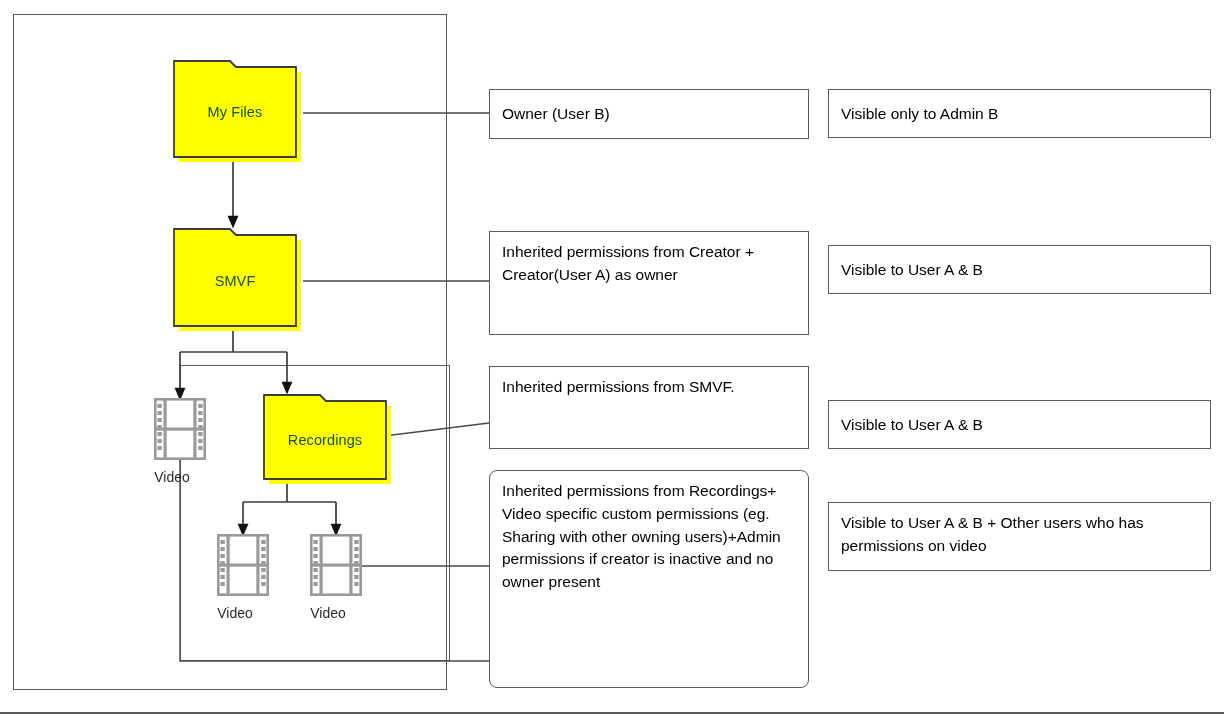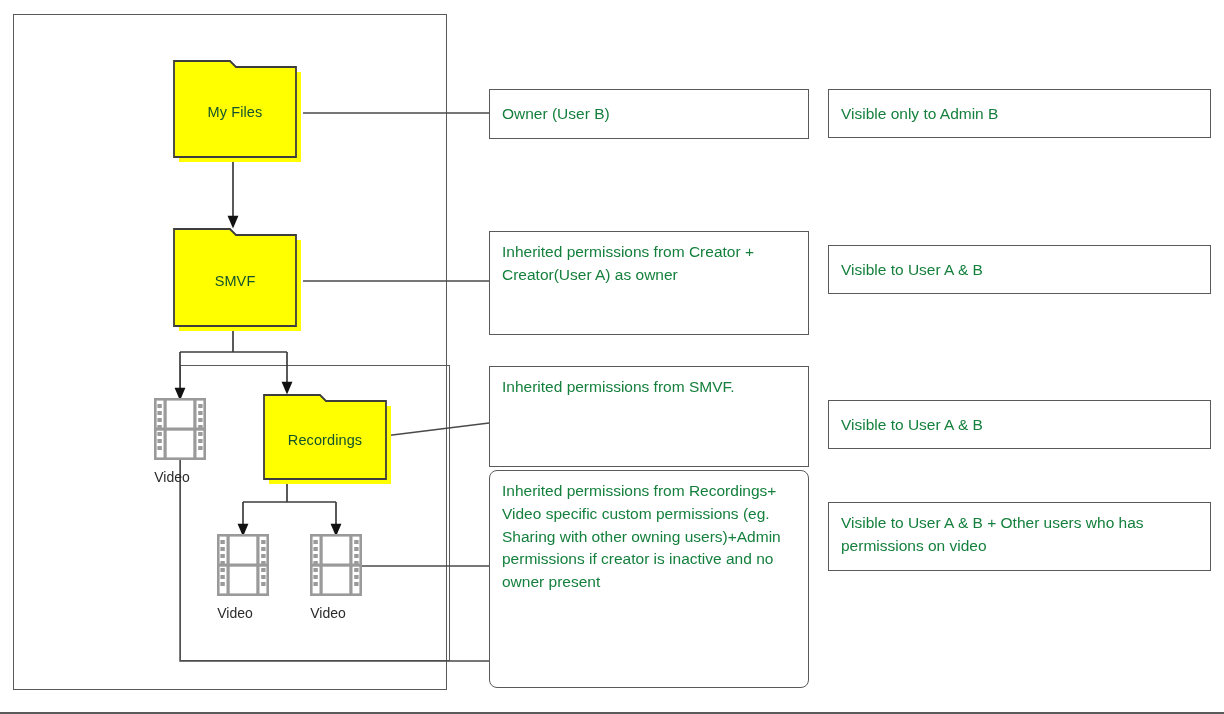--- a/index.html
+++ b/index.html
@@ -71,21 +71,21 @@
     color: #2b2b2b;
     margin-top: 5px;
     white-space: nowrap;
   }
   
   .note {
     position: absolute;
     box-sizing: border-box;
     border: 1.4px solid #5a5a5a;
     background: #ffffff;
-    color: #15803d;
+    color: #000000;
     font-size: 15.5px;
     line-height: 1.47;
     padding: 9px 11px 8px 12px;
     white-space: pre-line;
   }
   
   #wires {
     position: absolute;
     left: 0;
     top: 0;
@@ -254,21 +254,21 @@
         <rect x="44.2" y="48" width="4.4" height="4"></rect>
       </g>
     </svg>
     <div class="caption">Video</div>
   </div>
 
   <div class="note" style="left:489px; top:89px; width:320px; height:50px; display:flex; align-items:center;">Owner (User B)</div>
 
   <div class="note" style="left:489px; top:231px; width:320px; height:104px;">Inherited permissions from Creator + Creator(User A) as owner</div>
 
-  <div class="note" style="left:489px; top:366px; width:320px; height:101px;">Inherited permissions from SMVF.</div>
+  <div class="note" style="left:489px; top:366px; width:320px; height:83px;">Inherited permissions from SMVF.</div>
 
   <div class="note" style="left:489px; top:470px; width:320px; height:218px;border-radius:8px;">Inherited permissions from Recordings+ Video specific custom permissions (eg. Sharing with other owning users)+Admin permissions if creator is inactive and no owner present</div>
 
   <div class="note" style="left:828px; top:89px; width:383px; height:49px; display:flex; align-items:center;">Visible only to Admin B</div>
 
   <div class="note" style="left:828px; top:245px; width:383px; height:49px; display:flex; align-items:center;">Visible to User A &amp; B</div>
 
   <div class="note" style="left:828px; top:400px; width:383px; height:49px; display:flex; align-items:center;">Visible to User A &amp; B</div>
 
   <div class="note" style="left:828px; top:502px; width:383px; height:69px;">Visible to User A &amp; B + Other users who has permissions on video</div>

